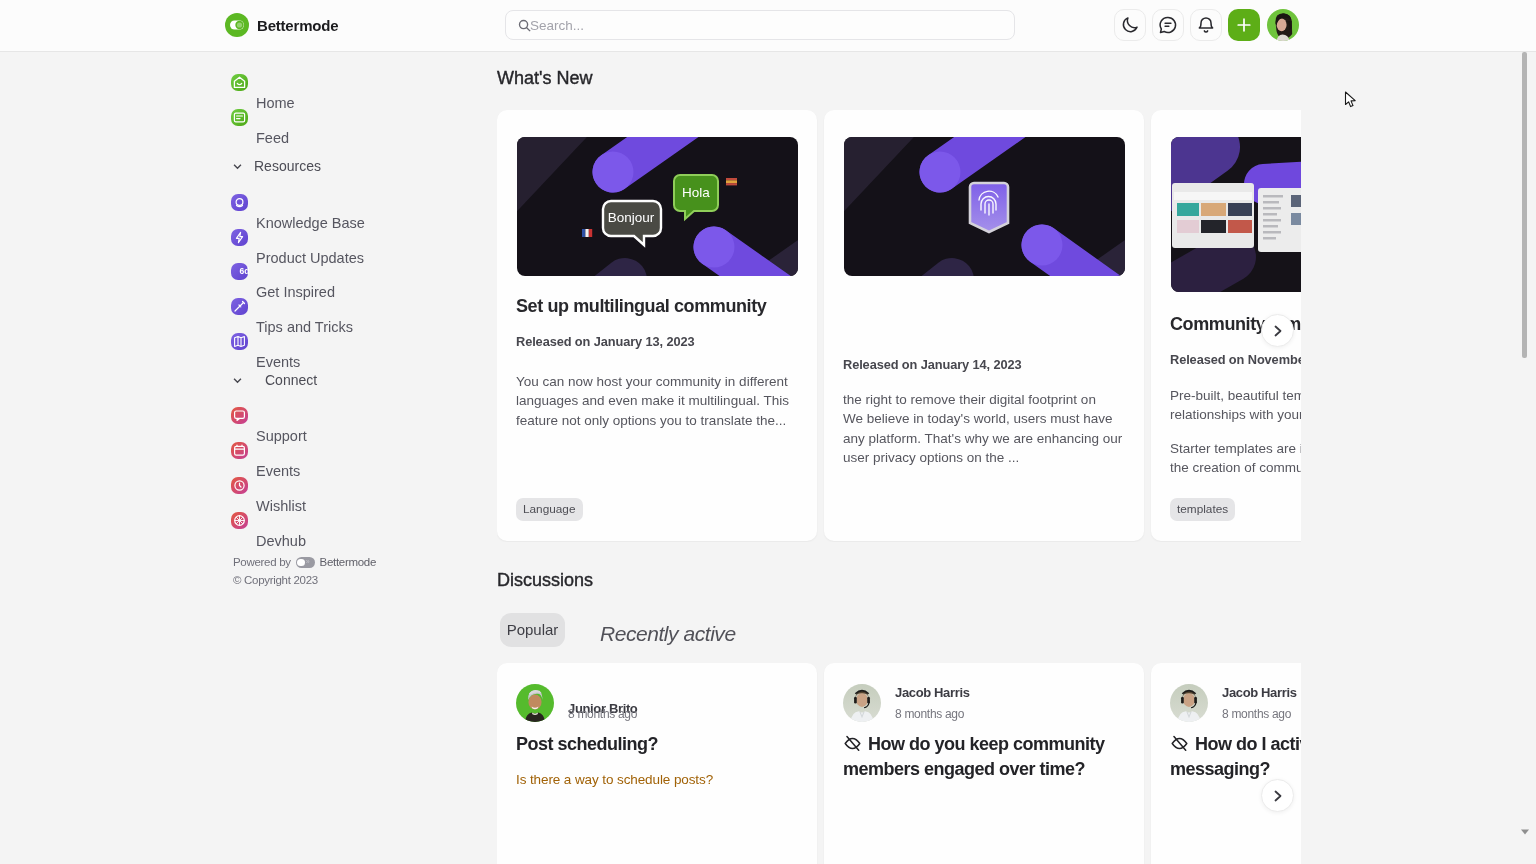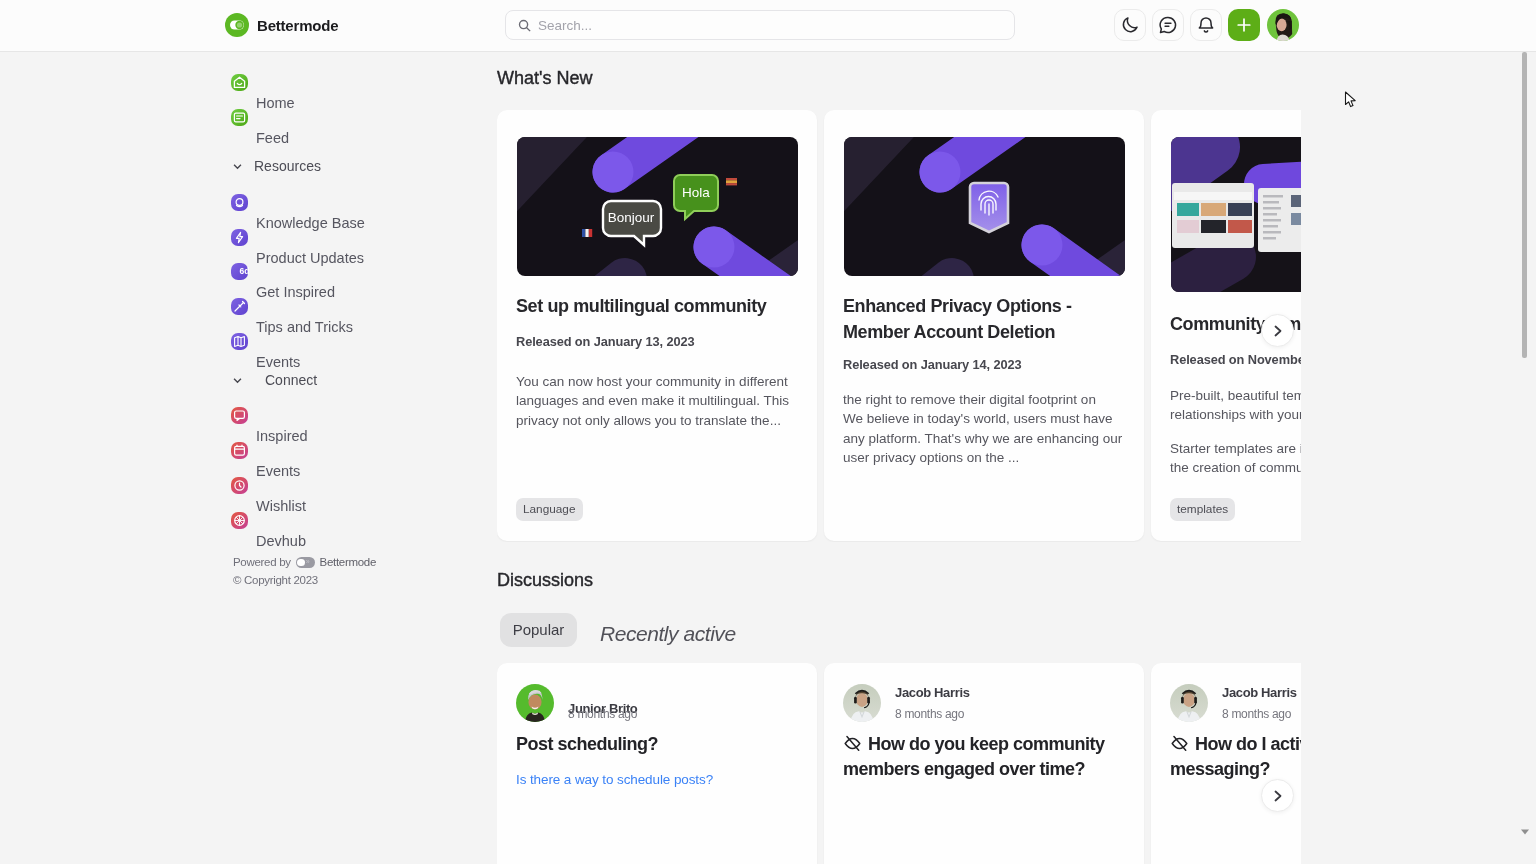--- a/index.html
+++ b/index.html
@@ -4,21 +4,21 @@
 <style>
 * { margin:0; padding:0; box-sizing:border-box; }
 html,body { width:1536px; height:864px; overflow:hidden; }
 body { font-family:"Liberation Sans", sans-serif; background:#f4f4f4; position:relative; }
 
 
 #header { position:absolute; left:0; top:0; width:1536px; height:52px; background:#fcfcfc; border-bottom:1px solid #e6e6e6; z-index:5; }
 #logo-circ { position:absolute; left:225px; top:13px; width:24px; height:24px; border-radius:50%; background:#5cb823; }
 #logo-text { position:absolute; left:257px; top:17px; font-size:15px; font-weight:700; color:#1c1c1f; letter-spacing:-0.2px; }
 #search { position:absolute; left:505px; top:10px; width:510px; height:30px; background:#fdfdfd; border:1px solid #e5e5e8; border-radius:8px; }
-#search .ph { position:absolute; left:32px; top:7px; font-size:13.5px; color:#a3a3ab; }
+#search .ph { position:absolute; left:24px; top:7px; font-size:13.5px; color:#a3a3ab; }
 .hbtn { position:absolute; top:9px; width:32px; height:32px; border:1px solid #ebebeb; border-radius:10px; background:#fcfcfc; }
 #btn-plus { position:absolute; top:9px; left:1228px; width:32px; height:32px; border-radius:10px; background:#5dae17; }
 #avatar-h { position:absolute; top:9px; left:1267px; width:32px; height:32px; border-radius:50%; overflow:hidden; }
 
 
 .nav-item { position:absolute; left:231px; height:18px; }
 .nav-item .ic { position:absolute; left:0; top:0; width:17px; height:17px; border-radius:7px; }
 .nav-item .lb { position:absolute; left:25px; top:1px; font-size:14.5px; color:#565660; white-space:nowrap;margin-top:20px; }
 .nav-head { position:absolute; left:232px; font-size:14px; color:#4c4c55; }
 .ic-green { background:linear-gradient(135deg,#71ce44,#4ca714); }
@@ -31,25 +31,25 @@
 .cardrow { position:absolute; left:497px; width:804px; overflow:hidden; }
 .card { position:absolute; top:0; width:320px; background:#fefefe; border-radius:10px; box-shadow:0 1px 2px rgba(0,0,0,0.05); }
 .cimg { position:absolute; left:20px; top:27px; width:281px; border-radius:8px; overflow:hidden; }
 .ctitle { position:absolute; left:19px; font-size:18px; font-weight:700; color:#28282c; line-height:26px; letter-spacing:-0.4px; white-space:nowrap; }
 .crel { position:absolute; left:19px; font-size:12.8px; font-weight:700; color:#47474e; letter-spacing:-0.1px; }
 .cbody { position:absolute; left:19px; font-size:13.5px; color:#56565e; line-height:19.3px; white-space:nowrap; }
 .ctag { position:absolute; left:19px; height:23px; background:#e5e5e7; border-radius:7px; font-size:11.8px; color:#4e4e55; line-height:23px; padding:0 7px; }
 .dname { position:absolute; font-size:13px; font-weight:700; color:#3c3c43; letter-spacing:-0.35px; }
 .dago { position:absolute; font-size:12px; color:#76767e; letter-spacing:-0.3px; }
 .dtitle { position:absolute; font-size:18px; font-weight:700; color:#232327; line-height:25px; letter-spacing:-0.5px; }
-.dbody { position:absolute; font-size:13.5px; color:#3b82f6; letter-spacing:-0.1px; }
+.dbody { position:absolute; font-size:13.5px; color:#a16207; letter-spacing:-0.1px; }
 .navcirc { position:absolute; width:33px; height:33px; border-radius:50%; background:#fff; border:1px solid #ececec; box-shadow:0 1px 4px rgba(0,0,0,0.06); z-index:4; }
 .navcirc svg { position:absolute; left:10px; top:9px; }
 
-#tab-pop { position:absolute; left:500px; top:613px; width:77px; height:34px; background:#e1e1e2; border-radius:11px; font-size:15px; color:#3e3e45; text-align:center; line-height:34px; }
+#tab-pop { position:absolute; left:500px; top:613px; width:65px; height:34px; background:#e1e1e2; border-radius:11px; font-size:15px; color:#3e3e45; text-align:center; line-height:34px; }
 #tab-rec { position:absolute; left:600px; top:622px; font-size:21px; color:#515158; letter-spacing:-0.45px;font-style:italic; }
 
 #scroll-thumb { position:absolute; left:1522px; top:52px; width:5px; height:306px; background:#b4b4b4; border-radius:2px; }
 </style>
 </head>
 <body>
 
 <div id="header">
   <div id="logo-circ">
     <svg width="24" height="24" viewBox="0 0 24 24" style="position:absolute">
@@ -170,21 +170,21 @@
     </svg>
   <span style="margin-left:33px">Connect</span>
 </div>
 <div class="nav-item" style="top:407px">
   <div class="ic ic-pink">
       <svg width="17" height="17" viewBox="0 0 17 17" style="position:absolute">
         <rect x="3.6" y="4" width="9.8" height="7.4" rx="1.6" fill="none" stroke="#fff" stroke-width="1.2"></rect>
         <path d="M6.4 11.4 L6 13.4 L8.6 11.4" fill="none" stroke="#fff" stroke-width="1.2" stroke-linejoin="round"></path>
       </svg>
     </div>
-  <div class="lb">Inspired</div>
+  <div class="lb">Support</div>
 </div>
 <div class="nav-item" style="top:442px">
   <div class="ic ic-pink">
       <svg width="17" height="17" viewBox="0 0 17 17" style="position:absolute">
         <rect x="3.6" y="4.4" width="9.8" height="8.8" rx="1.6" fill="none" stroke="#fff" stroke-width="1.2"></rect>
         <path d="M3.6 7.2 h9.8 M6 4.4 V3 M11 4.4 V3" stroke="#fff" stroke-width="1.2" stroke-linecap="round"></path>
       </svg>
     </div>
   <div class="lb">Events</div>
 </div>
@@ -254,21 +254,21 @@
             <rect x="209" y="43.3" width="11" height="2.8" fill="#e0a33c"></rect>
             <rect x="209" y="46.1" width="11" height="2.3" fill="#c04b3c"></rect>
           </g>
       </svg>
     </div>
     <div class="ctitle" style="top:183px">Set up multilingual community</div>
     <div class="crel" style="top:224px">Released on January 13, 2023</div>
     <div class="cbody" style="top:262px">
         <div>You can now host your community in different</div>
         <div>languages and even make it multilingual. This</div>
-        <div>privacy not only allows you to translate the...</div>
+        <div>feature not only options you to translate the...</div>
       </div>
     <div class="ctag" style="top:388px">Language</div>
   </div>
 
   <div class="card" style="left:327px;height:431px">
     <div class="cimg" style="height:139px">
       <svg width="281" height="139" viewBox="0 0 281 139">
         <rect width="281" height="139" fill="#141118"></rect>
         <g stroke-linecap="round" fill="none">
           <path d="M-25 60 L55 -25" stroke="#262030" stroke-width="56"></path>
@@ -290,21 +290,20 @@
           <path d="M126 50 a4 4 0 0 1 4-4 h30 a4 4 0 0 1 4 4 v36 l-19 9 -19-9 z" fill="url(#shg)" stroke="#d4d2da" stroke-width="2.6"></path>
           <g fill="none" stroke="#ffffff" stroke-width="1.4" stroke-linecap="round" opacity="0.95">
             <path d="M135 63 a10 10 0 0 1 19 -3"></path>
             <path d="M137 73 v-6 a7.5 7.5 0 0 1 15 0 v6"></path>
             <path d="M141 76 v-9 a4 4 0 0 1 8 0 v9"></path>
             <path d="M145 78 v-11"></path>
           </g>
         </g>
       </svg>
     </div>
-    <div class="ctitle" style="top:183px">Enhanced Privacy Options -<br>Member Account Deletion</div>
     <div class="crel" style="top:247px">Released on January 14, 2023</div>
     <div class="cbody" style="top:280px">
         <div>the right to remove their digital footprint on</div>
         <div>We believe in today's world, users must have</div>
         <div>any platform. That's why we are enhancing our</div>
         <div>user privacy options on the ...</div>
       </div>
   </div>
 
   <div class="card" style="left:654px;height:431px">

